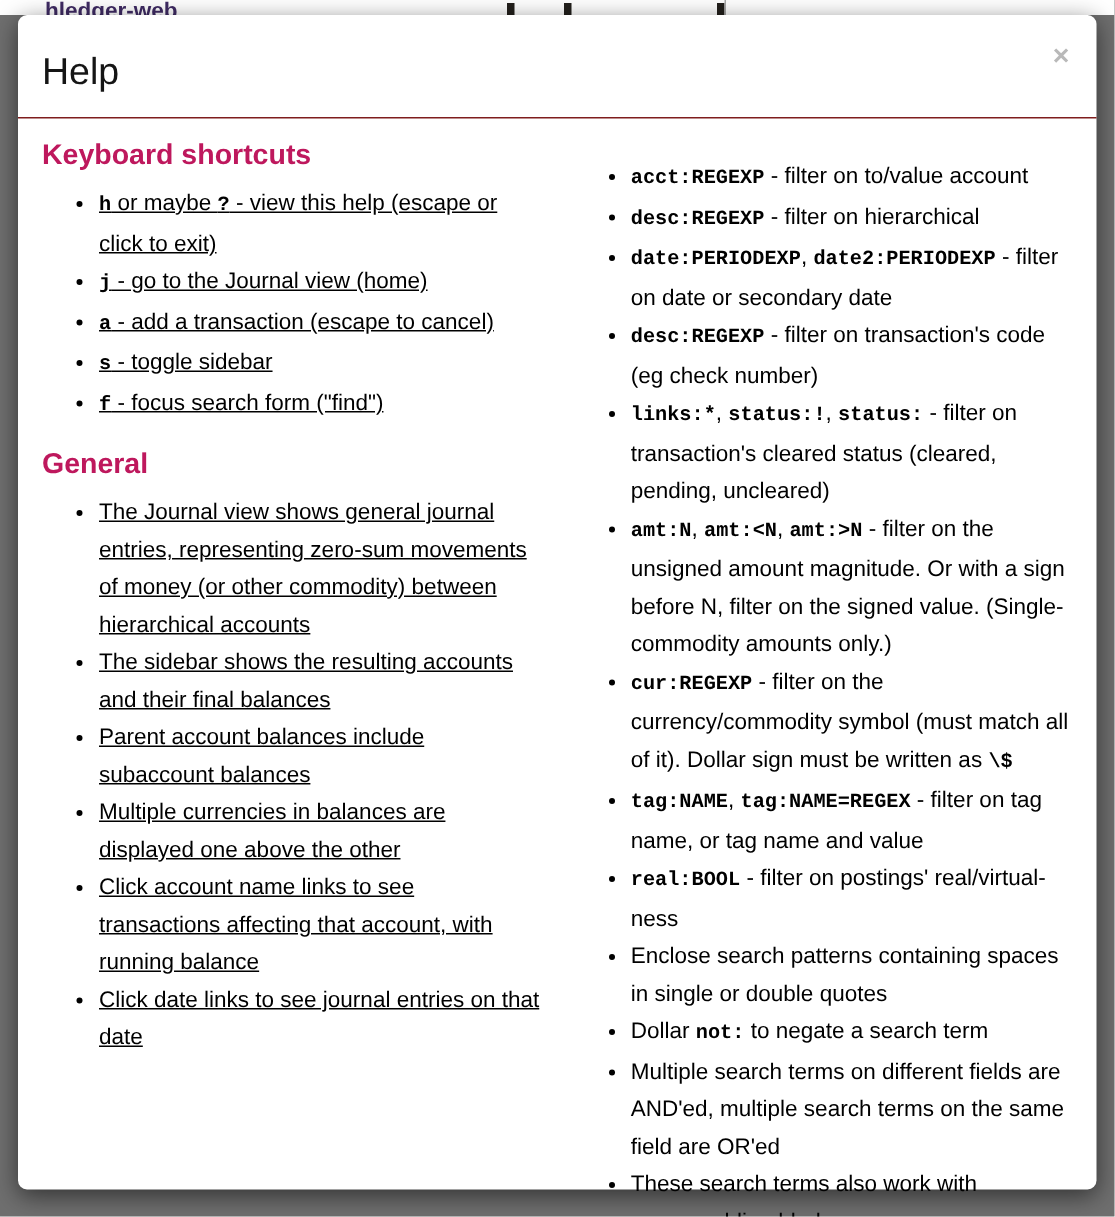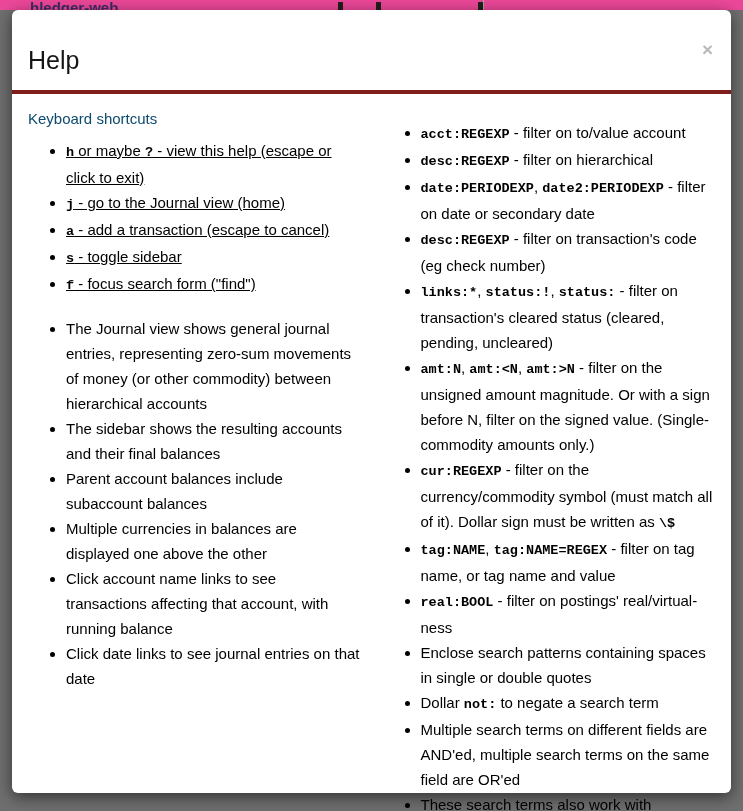--- a/index.html
+++ b/index.html
@@ -8,21 +8,21 @@
     background:#6f6f6f;
     position:relative;
     overflow:hidden;
     font-family:"Liberation Sans", sans-serif;
     -webkit-font-smoothing:antialiased;
   }
 
   
   .backdrop-top{
     position:absolute;left:0;top:0;width:743px;height:10px;
-    background:#ec4899;overflow:hidden;
+    background:#ffffff;overflow:hidden;
   }
   .backdrop-top .brand{
     position:absolute;left:30px;top:0px;
     font-size:15px;font-weight:bold;line-height:16px;
     color:#3f2b63;
   }
   .backdrop-top .vline{
     position:absolute;left:483px;top:0;width:1px;height:10px;background:#a8a8a8;
   }
   .backdrop-top .frag{
@@ -35,41 +35,40 @@
   
   .modal{
     position:absolute;left:12px;top:10px;width:719px;height:783px;
     background:#ffffff;border-radius:6px;
     box-shadow:0 4px 16px rgba(0,0,0,0.55);
     box-sizing:border-box;
   }
   .modal-header{
     position:relative;
     padding:23px 16px 15px 16px;
-    border-bottom:4px solid #7f1d1d;
-    margin-top:12px;
+    border-bottom:1px solid #7f1d1d;
   }
   .modal-title{
     margin:0;font-size:25px;font-weight:normal;line-height:30px;color:#151515;
   }
   .close-btn{
     position:absolute;right:18px;top:18px;
     background:none;border:none;padding:0;cursor:pointer;
     font-size:19px;font-weight:bold;color:#b9b9b9;line-height:19px;
     font-family:"Liberation Sans", sans-serif;
   }
   .modal-body{
     padding:16px 16px;
     display:flex;
     gap:22px;
   }
   .help-col{flex:1 1 0;min-width:0;}
 
   .help-col h3{
-    font-size:15px;font-weight:normal;color:#0c4a6e;
+    font-size:19px;font-weight:bold;color:#be185d;
     margin:0 0 10px 0;line-height:18px;
   }
   .help-col h3 + ul{margin-top:10px;text-decoration:underline;}
   .help-col ul{
     margin:10px 0 18px 0;
     padding:0 0 0 38px;
     list-style:disc outside;
   }
   .help-col li{
     font-size:15px;line-height:25px;color:#000;
@@ -100,20 +99,21 @@
   <div class="modal-body">
     <div class="help-col">
         <h3>Keyboard shortcuts</h3>
         <ul>
           <li><span class="code">h</span><span> or maybe </span><span class="code">?</span><span> - view this help (escape or click to exit)</span></li>
           <li><span class="code">j</span><span> - go to the Journal view (home)</span></li>
           <li><span class="code">a</span><span> - add a transaction (escape to cancel)</span></li>
           <li><span class="code">s</span><span> - toggle sidebar</span></li>
           <li><span class="code">f</span><span> - focus search form ("find")</span></li>
         </ul>
+        <h3>General</h3>
         <ul>
           <li><span>The Journal view shows general journal entries, representing zero-sum movements of money (or other commodity) between hierarchical accounts</span></li>
           <li><span>The sidebar shows the resulting accounts and their final balances</span></li>
           <li><span>Parent account balances include subaccount balances</span></li>
           <li><span>Multiple currencies in balances are displayed one above the other</span></li>
           <li><span>Click account name links to see transactions affecting that account, with running balance</span></li>
           <li><span>Click date links to see journal entries on that date</span></li>
         </ul>
       </div>
     <div class="help-col">

